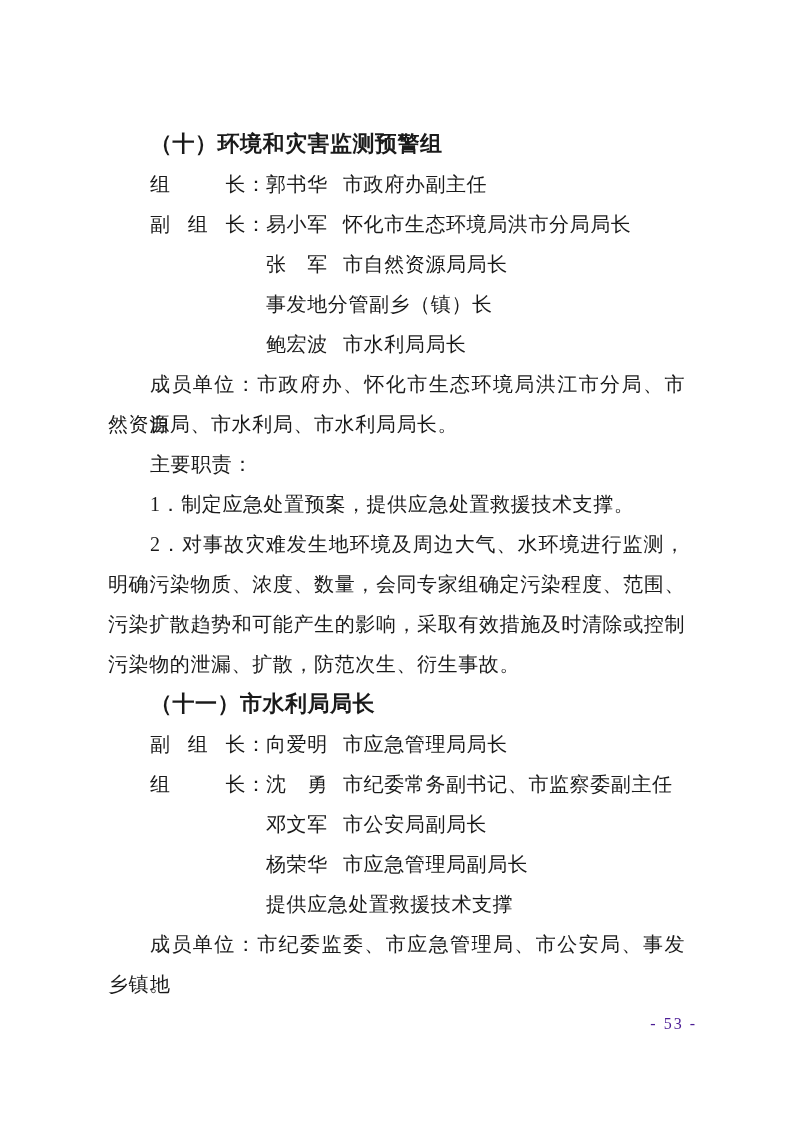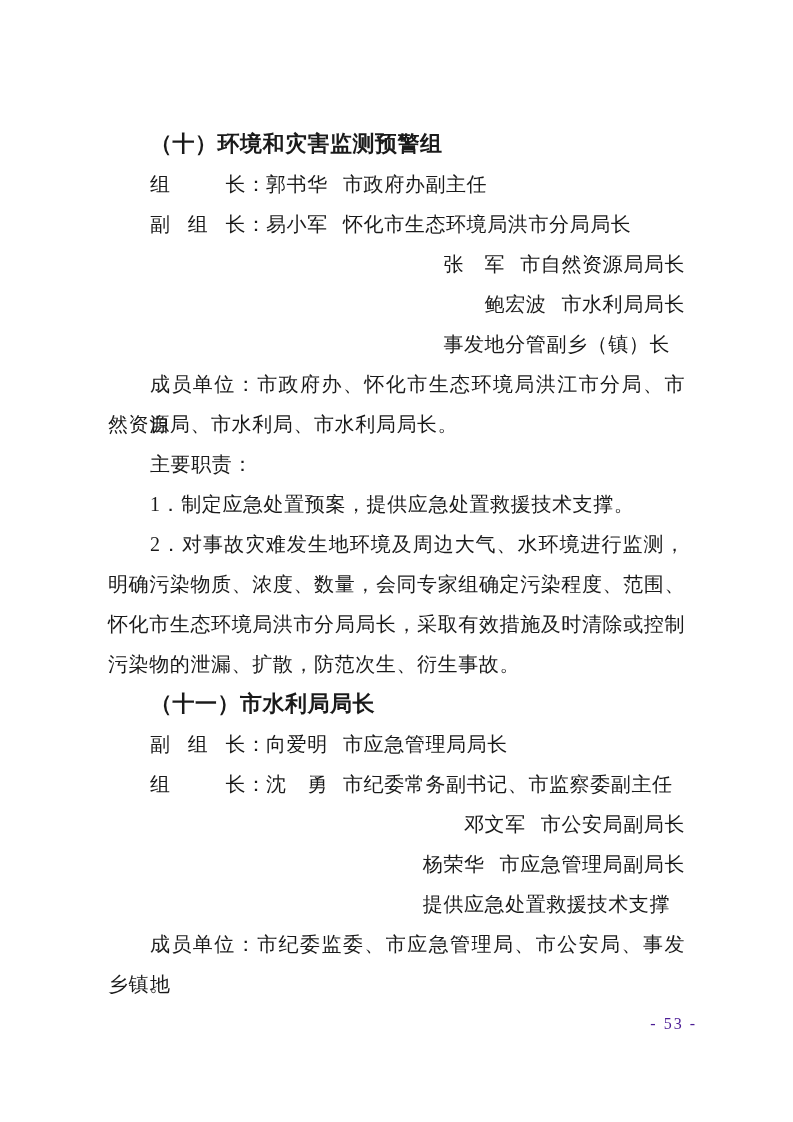--- a/index.html
+++ b/index.html
@@ -51,21 +51,21 @@
     display: inline-block;
     width: 20px;
     vertical-align: top;
   }
   .pname {
     display: inline-block;
     min-width: 62px;
     margin-right: 15px;
     vertical-align: top;
   }
-  .cont-line { padding-left: 158px; text-align: right; }
+  .cont-line { padding-left: 158px; }
   .page-number-line {
     height: 40px;
     line-height: 40px;
     text-align: right;
     font-size: 16px;
     letter-spacing: 2px;
     margin-right: -12px;
     color: #4c1d95;
   }
 </style>
@@ -82,37 +82,37 @@
 
   <div class="line role-line">
     <span class="label">副组长</span><span class="colon">：</span><span class="pname">易小军</span><span class="ptitle">怀化市生态环境局洪市分局局长</span>
   </div>
 
   <div class="line cont-line">
     <span class="pname">张　军</span><span class="ptitle">市自然资源局局长</span>
   </div>
 
   <div class="line cont-line">
-    <span class="pname">鲍宏波</span><span class="ptitle">市水利局局长</span>
+    <span class="pname">事发地分管副乡（镇）长</span>
   </div>
 
   <div class="line cont-line">
-    <span class="pname">事发地分管副乡（镇）长</span>
+    <span class="pname">鲍宏波</span><span class="ptitle">市水利局局长</span>
   </div>
 
   <div class="line fill indent">成员单位：市政府办、怀化市生态环境局洪江市分局、市自</div>
   <div class="line wrapline">然资源局、市水利局、市水利局局长。</div>
 
   <div class="line indent">主要职责：</div>
 
   <div class="line indent wrapline">1．制定应急处置预案，提供应急处置救援技术支撑。</div>
 
   <div class="line fill indent">2．对事故灾难发生地环境及周边大气、水环境进行监测，</div>
   <div class="line fill">明确污染物质、浓度、数量，会同专家组确定污染程度、范围、</div>
-  <div class="line fill">怀化市生态环境局洪市分局局长，采取有效措施及时清除或控制</div>
+  <div class="line fill">污染扩散趋势和可能产生的影响，采取有效措施及时清除或控制</div>
   <div class="line wrapline">污染物的泄漏、扩散，防范次生、衍生事故。</div>
 
   <div class="line heading">（十一）市水利局局长</div>
 
   <div class="line role-line">
     <span class="label">副组长</span><span class="colon">：</span><span class="pname">向爱明</span><span class="ptitle">市应急管理局局长</span>
   </div>
 
   <div class="line role-line">
     <span class="label">组长</span><span class="colon">：</span><span class="pname">沈　勇</span><span class="ptitle">市纪委常务副书记、市监察委副主任</span>

